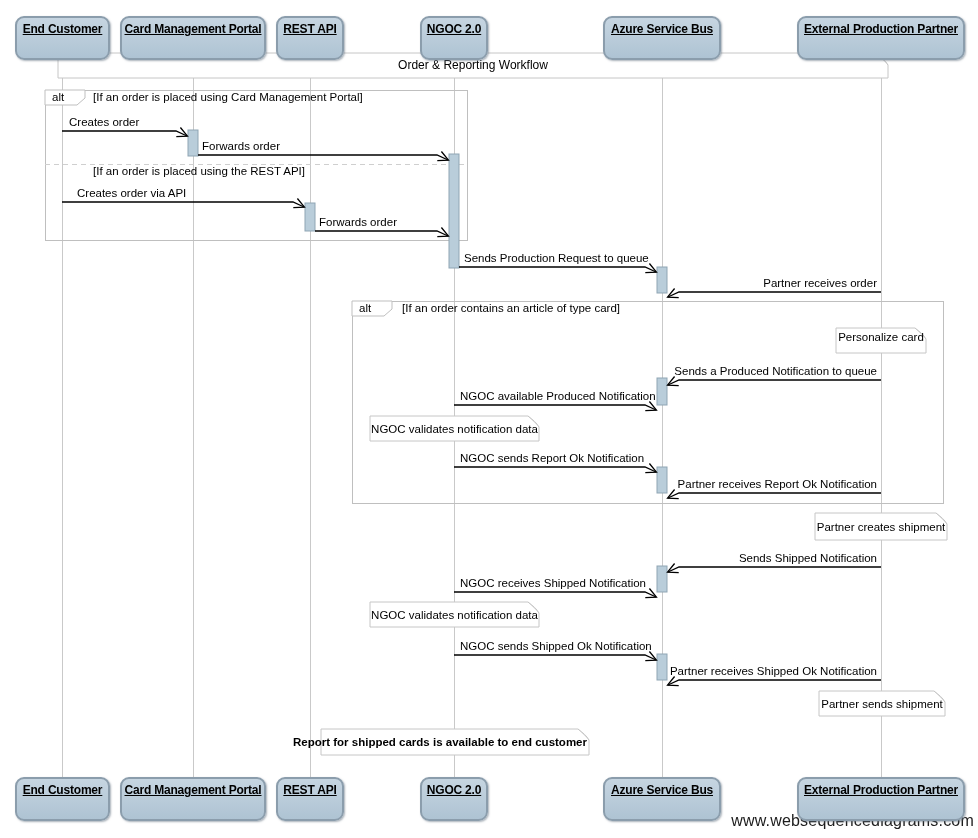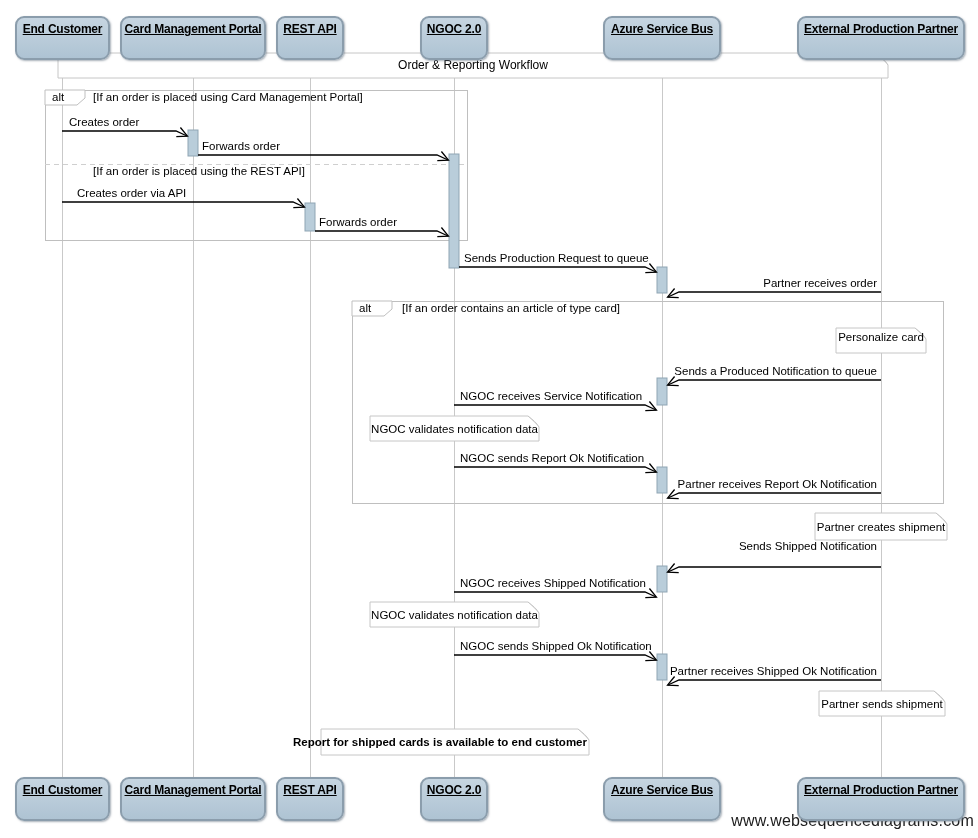--- a/index.html
+++ b/index.html
@@ -113,24 +113,24 @@
       <div class="note-text" style="left: 370px; top: 602px; width: 169px; height: 25px; position: absolute;">NGOC validates notification data</div>
       <div class="note-text" style="left: 819px; top: 691px; width: 126px; height: 25px; position: absolute;">Partner sends shipment</div>
       <div class="note-text" style="left: 306px; top: 729px; width: 268px; height: 26px; position: absolute; font-weight: bold;">Report for shipped cards is available to end customer</div>
       <div class="lbl" style="top: 116px; left: 69px; position: absolute;">Creates order</div>
       <div class="lbl" style="top: 140px; left: 202px; position: absolute;">Forwards order</div>
       <div class="lbl" style="top: 187px; left: 68px; position: absolute; margin-left: 9px;">Creates order via API</div>
       <div class="lbl" style="top: 216px; left: 319px; position: absolute;">Forwards order</div>
       <div class="lbl" style="top: 252px; left: 464px; position: absolute;">Sends Production Request to queue</div>
       <div class="lbl" style="top: 277px; right: 101px; text-align: right; position: absolute;">Partner receives order</div>
       <div class="lbl" style="top: 365px; right: 101px; text-align: right; position: absolute;">Sends a Produced Notification to queue</div>
-      <div class="lbl" style="top: 390px; left: 460px; position: absolute;">NGOC receives Service Notification</div>
+      <div class="lbl" style="top: 390px; left: 460px; position: absolute;">NGOC available Produced Notification</div>
       <div class="lbl" style="top: 452px; left: 460px; position: absolute;">NGOC sends Report Ok Notification</div>
       <div class="lbl" style="top: 478px; right: 101px; text-align: right; position: absolute;">Partner receives Report Ok Notification</div>
-      <div class="lbl" style="top: 540px; right: 101px; text-align: left; position: absolute;">Sends Shipped Notification</div>
+      <div class="lbl" style="top: 552px; right: 101px; text-align: left; position: absolute;">Sends Shipped Notification</div>
       <div class="lbl" style="top: 577px; left: 460px; position: absolute;">NGOC receives Shipped Notification</div>
       <div class="lbl" style="top: 640px; left: 460px; position: absolute;">NGOC sends Shipped Ok Notification</div>
       <div class="lbl" style="top: 665px; right: 101px; text-align: right; position: absolute;">Partner receives Shipped Ok Notification</div>
     </div>
   <div id="watermark">www.websequencediagrams.com</div>
 <div class="actor-box" style="left: 15px; top: 16px; width: 95px; position: absolute;">End Customer</div>
     <div class="actor-box" style="left: 120px; top: 16px; width: 146px; position: absolute;">Card Management Portal</div>
     <div class="actor-box" style="left: 276px; top: 16px; width: 68px; position: absolute;">REST API</div>
     <div class="actor-box" style="left: 420px; top: 16px; width: 68px; position: absolute;">NGOC 2.0</div>
     <div class="actor-box" style="left: 603px; top: 16px; width: 118px; position: absolute;">Azure Service Bus</div>

